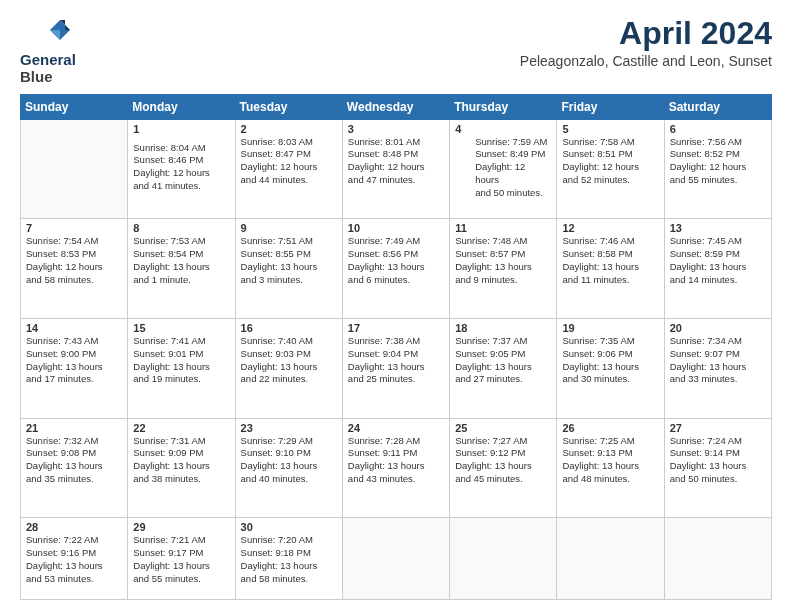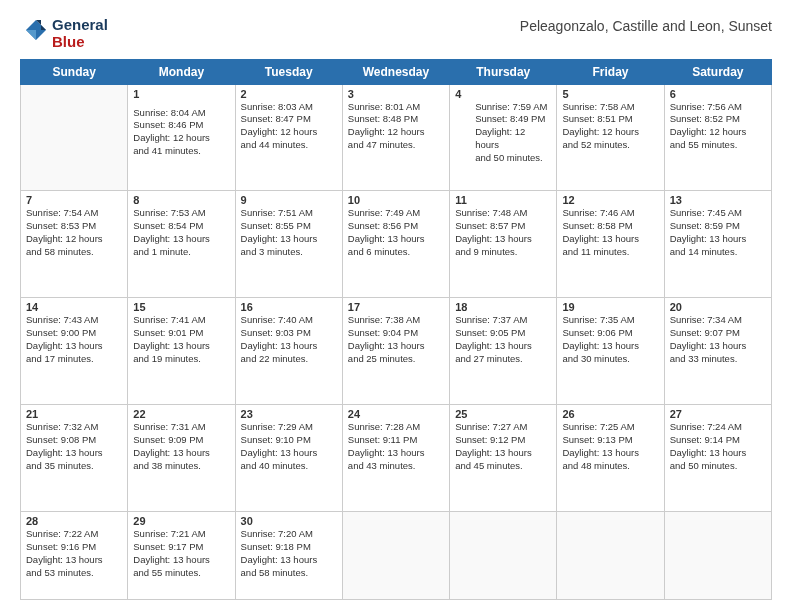--- a/index.html
+++ b/index.html
@@ -18,22 +18,23 @@
       flex-direction: column;
     }
     .header {
       display: flex;
       justify-content: space-between;
       align-items: flex-start;
       margin-bottom: 8px;
     }
     .logo {
       display: flex;
-      align-items: flex-start;
-      gap: 0;
+      align-items: flex-end;
+      gap: 7px;
+      flex-direction: column;
     }
     .logo-icon {
       width: 28px;
       height: 28px;
       margin-right: 4px;
     }
     .title-block {
       text-align: right;
     }
     .main-title {
@@ -54,21 +55,21 @@
       width: 100%;
       table-layout: fixed;
     }
     .calendar th {
       background: #2a6fad;
       color: #fff;
       font-size: 12px;
       font-weight: bold;
       padding: 5px 4px;
       border: 1px solid #2a6fad;
-      text-align: center;
+      text-align: left;
     }
     .calendar td {
       border: 1px solid #ccc;
       vertical-align: top;
       padding: 3px 5px;
       font-size: 10px;
       color: #333;
       height: 88px;
     }
     .day-num {
@@ -96,24 +97,25 @@
   <div class="header">
     <div class="logo">
       <svg class="logo-icon" viewBox="0 0 28 28">
         <rect x="0" y="0" width="28" height="28" fill="#fff"></rect>
         <polygon points="16,4 26,14 16,24 6,14" fill="#2a6fad"></polygon>
         <polygon points="16,4 26,14 21,14 21,4" fill="#1a3a5c"></polygon>
         <polygon points="6,14 16,24 16,14" fill="#5599cc"></polygon>
       </svg>
       <div>
         <div style="font-size:15px;font-weight:bold;color:#1a3a5c;line-height:1.15;">General</div>
-        <div style="font-size:15px;font-weight:bold;color:#b91c1c;line-height:1.15;">Blue</div>
+        <div style="font-size:15px;font-weight:bold;color:#404040;line-height:1.15;">Blue</div>
       </div>
     </div>
     <div class="title-block">
+      <div class="main-title">April 2024</div>
       <div class="subtitle">Peleagonzalo, Castille and Leon, Sunset</div>
     </div>
   </div>
 
   <table class="calendar">
     <thead>
       <tr>
       <th>Sunday</th>
           <th>Monday</th>
           <th>Tuesday</th>

